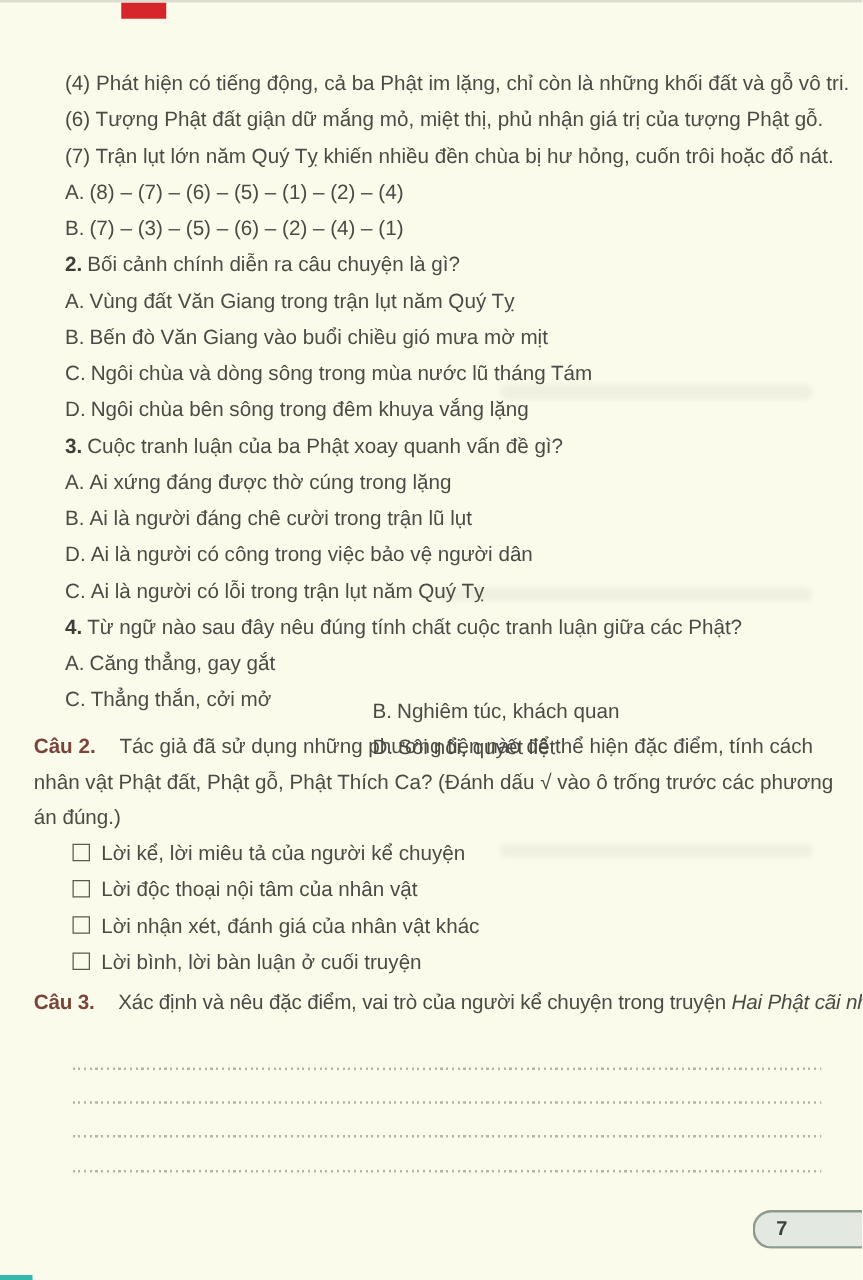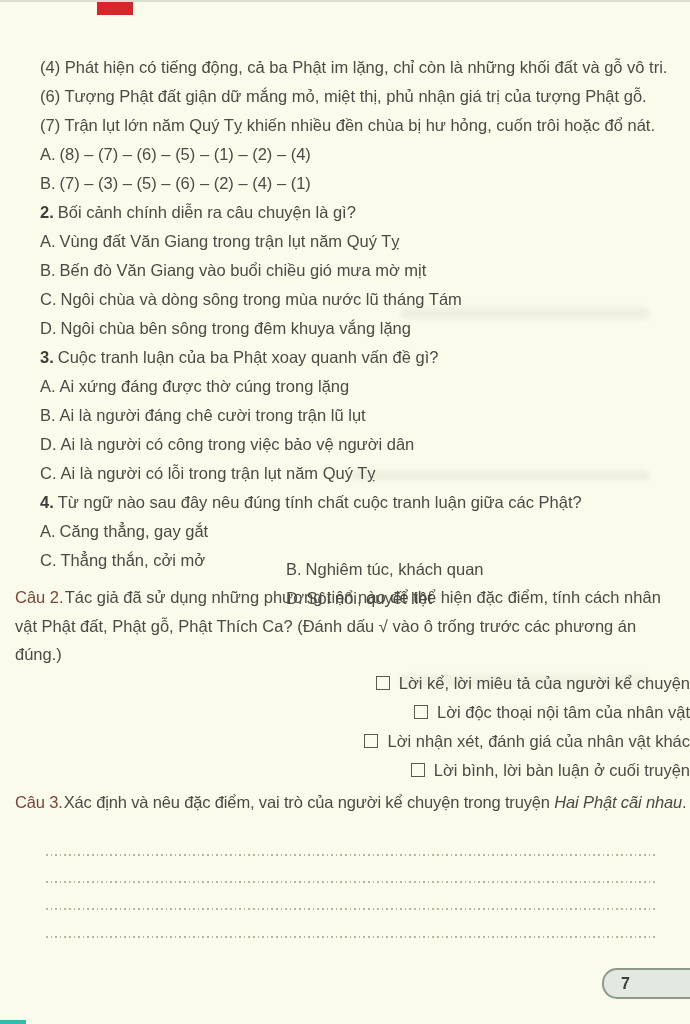--- a/index.html
+++ b/index.html
@@ -19,34 +19,34 @@
   }
   .page{border-top:2px solid #dcdccf;}
   .scan-mark-red{
     position:absolute;top:0;left:97px;width:36px;height:13px;
     background:#d6252b;
   }
   .scan-mark-teal{
     position:absolute;bottom:0;left:0;width:26px;height:6px;
     background:#36b9ad;
   }
-  .content{position:absolute;top:51px;left:0;right:0;}
+  .content{position:absolute;top:51px;left:12px;right:0;}
   .line{line-height:29px;white-space:nowrap;}
   .indent1{padding-left:40px;}
   .qnum{font-weight:bold;color:#3e3e38;margin-right:4px;}
   .optlabel{margin-right:4px;}
   .q4row{position:relative;}
   .q4col2{position:absolute;left:286px;top:0;margin-top:38px;}
   .cau-block{
     margin-top:8px;
     padding:0 14px 0 15px;
     line-height:28.5px;
   }
-  .cau-label{font-weight:normal;color:#7a453a;margin-right:1px;}
-  .checkbox-row{line-height:29.2px;padding-left:46px;white-space:nowrap;text-align:right;}
+  .cau-label{font-weight:bold;color:#7a453a;margin-right:19px;}
+  .checkbox-row{line-height:29.2px;padding-left:46px;white-space:nowrap;}
   .checkbox{
     display:inline-block;width:12px;height:12px;
     border:1.6px solid #5a5a52;
     margin-right:9px;vertical-align:-1px;
     background:transparent;
   }
   .cau3-block{margin-top:3px;padding:0 10px 0 15px;line-height:29px;white-space:nowrap;letter-spacing:-0.15px;}
   .italic{font-style:italic;}
   .answer-lines{margin-top:11px;padding-left:46px;padding-right:33px;}
   .answer-line{

